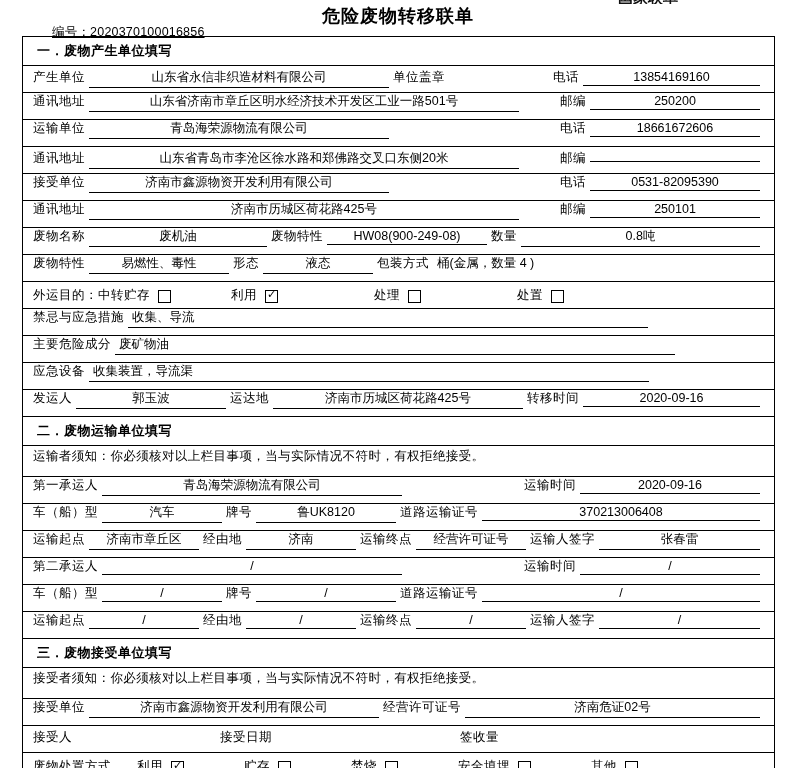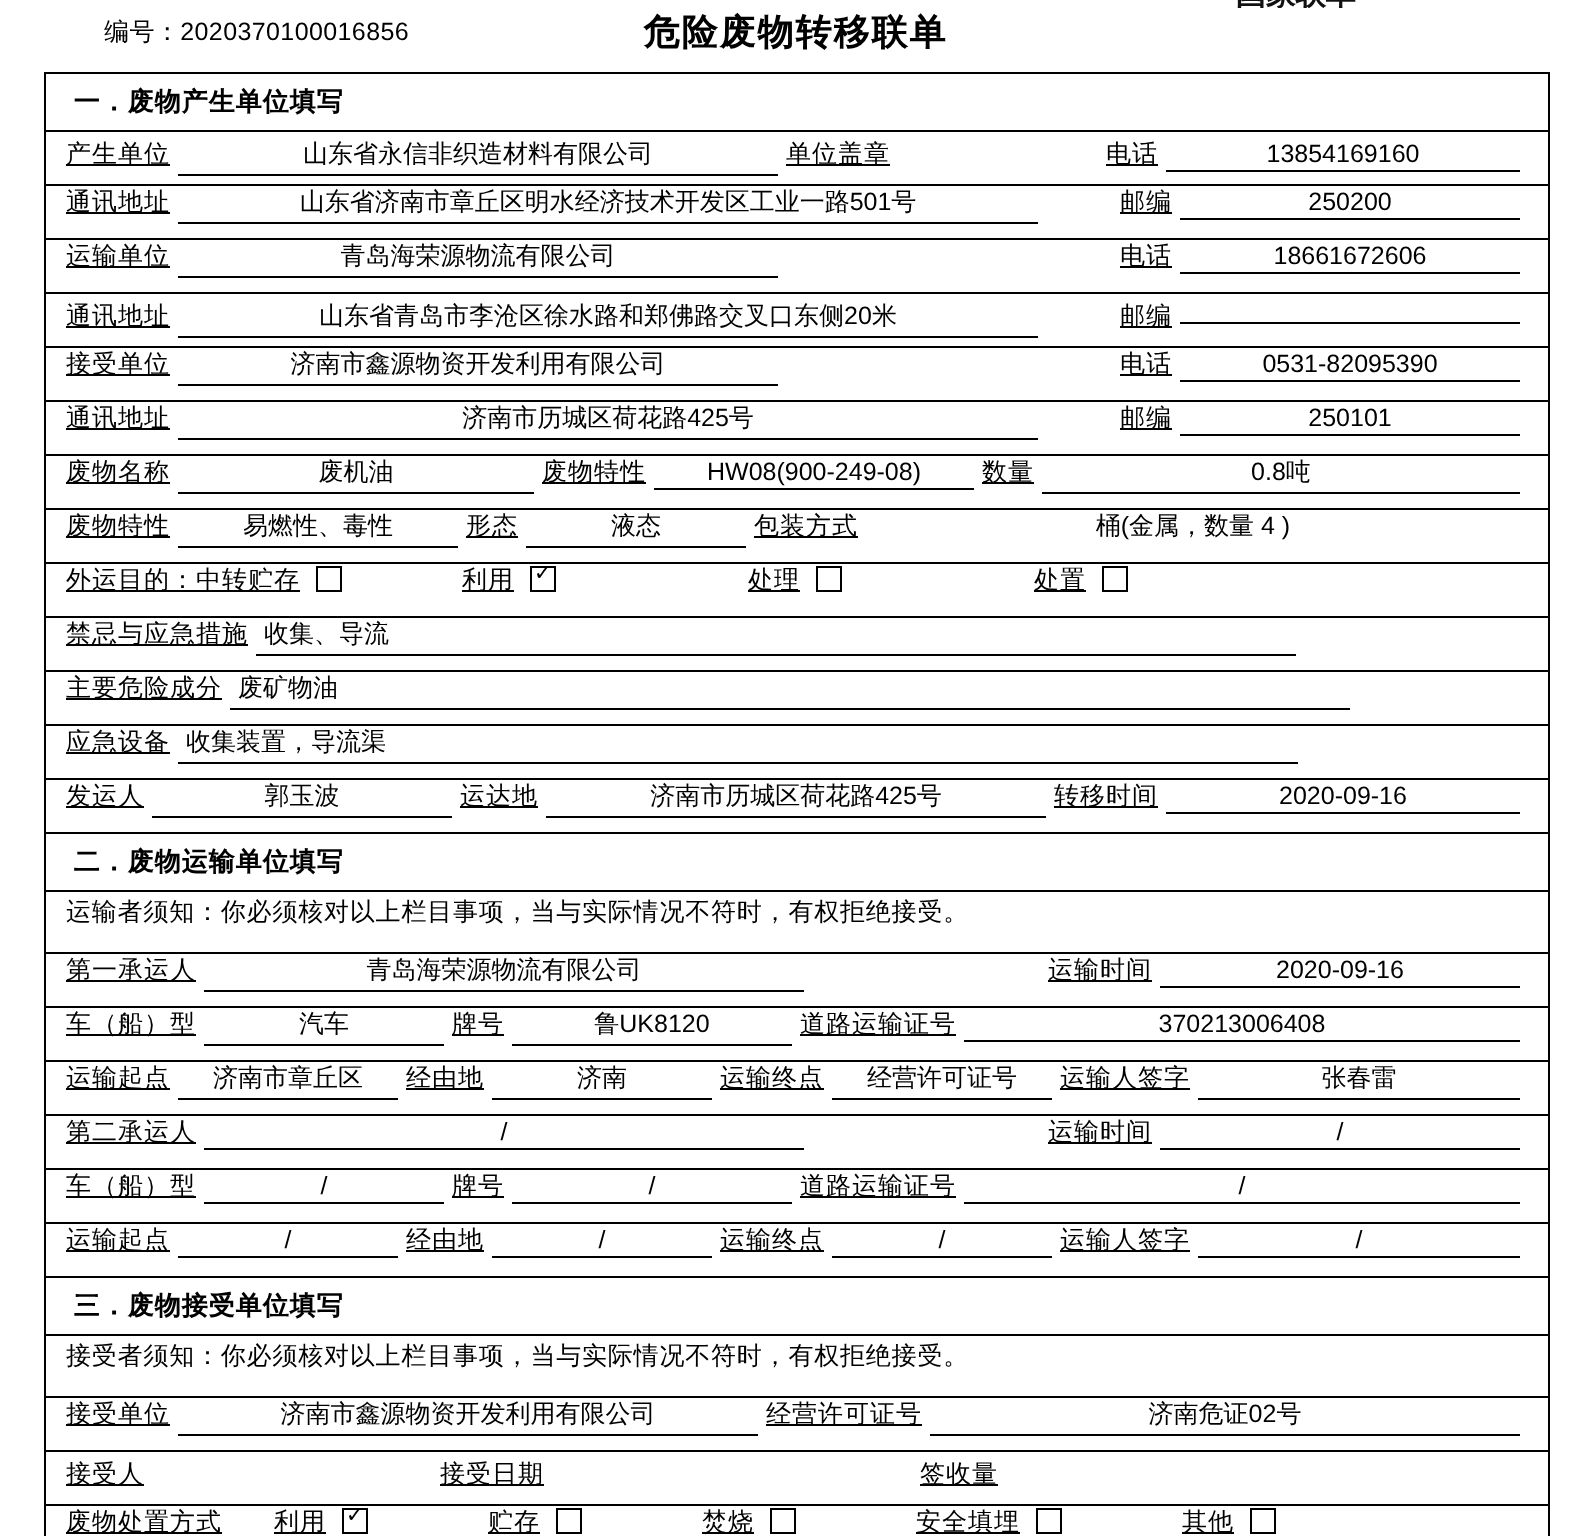--- a/index.html
+++ b/index.html
@@ -24,23 +24,24 @@
     padding: 0 22px;
   }
   
   .topbar {
     position: relative;
     height: 34px;
   }
   .doc-no {
     position: absolute;
     left: 30px;
-    top: 8px;
+    top: 24px;
     font-size: 12.5px;
     letter-spacing: 0.2px;
+    text-decoration: underline;
   }
   .doc-title {
     position: absolute;
     left: 0;
     right: 0;
     top: 4px;
     text-align: center;
     font-size: 18px;
     font-weight: bold;
     letter-spacing: 1px;
@@ -82,21 +83,20 @@
   .line {
     display: flex;
     align-items: baseline;
     height: 26px;
     white-space: nowrap;
   }
   .lbl {
     flex: 0 0 auto;
     font-size: 12.5px;
     letter-spacing: 0.5px;
-    text-decoration: underline;
   }
   .val {
     flex: 0 0 auto;
     border-bottom: 1px solid #000;
     text-align: center;
     font-size: 12.5px;
     padding: 0 4px 1px 4px;
     margin: 0 4px;
     min-height: 15px;
     box-sizing: border-box;
@@ -106,20 +106,21 @@
   }
   .spacer {
     flex: 1 1 auto;
   }
   .note {
     font-size: 12.5px;
     letter-spacing: 0.4px;
   }
   .checkline {
     display: flex;
+    align-items: center;
     height: 26px;
     white-space: nowrap;
   }
   .ck {
     display: inline-block;
     width: 11px;
     height: 11px;
     border: 1px solid #000;
     margin: 0 6px 0 8px;
     position: relative;
@@ -251,21 +252,21 @@
         </tr>
 
     <tr>
           <td class="row-cell">
       <div class="line">
         <span class="lbl">废物特性</span>
         <span class="val" style="width:140px">易燃性、毒性</span>
         <span class="lbl">形态</span>
         <span class="val" style="width:110px">液态</span>
         <span class="lbl">包装方式</span>
-        <span class="val grow" style="border-bottom:none;text-align:center">桶(金属，数量 4 )</span>
+        <span class="val grow" style="border-bottom:none;text-align:left">桶(金属，数量 4 )</span>
       </div>
     </td>
         </tr>
 
     <tr>
           <td class="row-cell">
       <div class="checkline">
         <span class="lbl">外运目的：</span>
         <span class="lbl">中转贮存</span>
         <span class="ck"></span>

